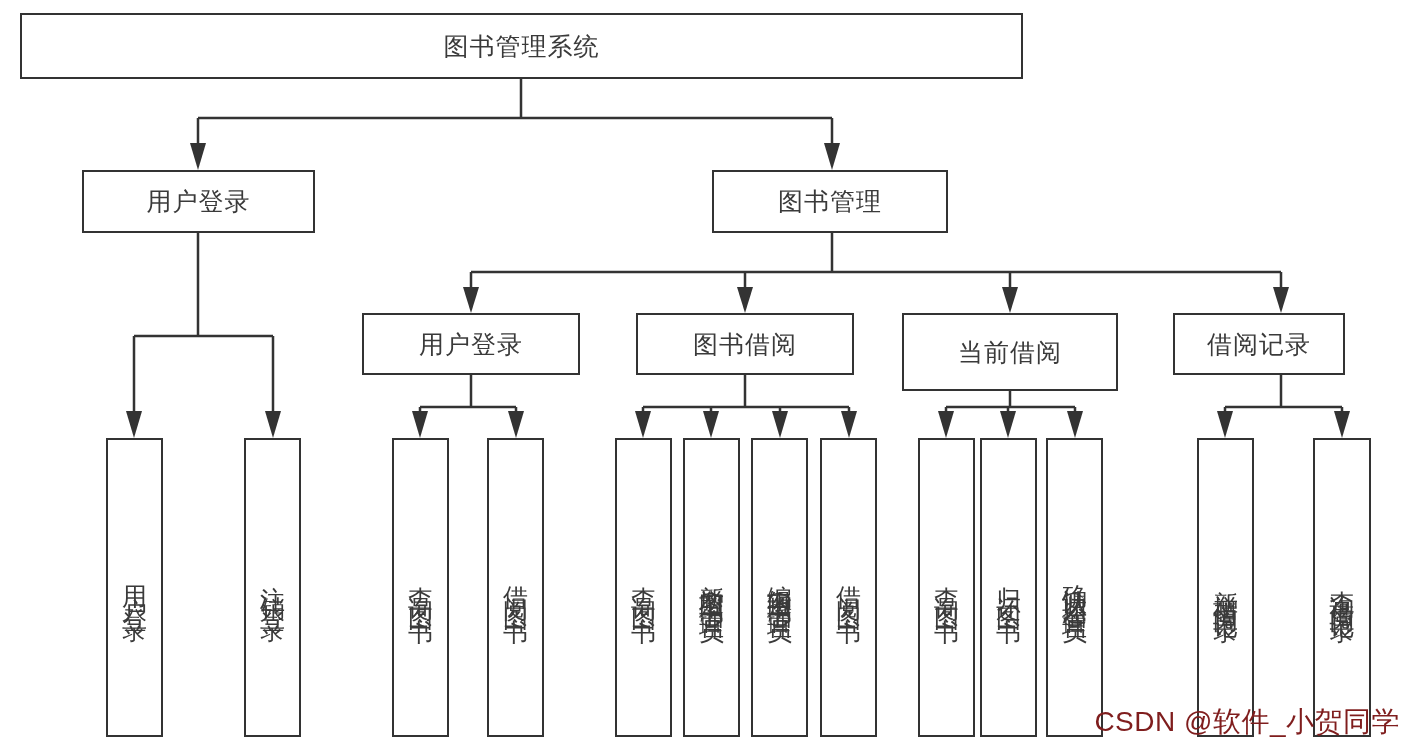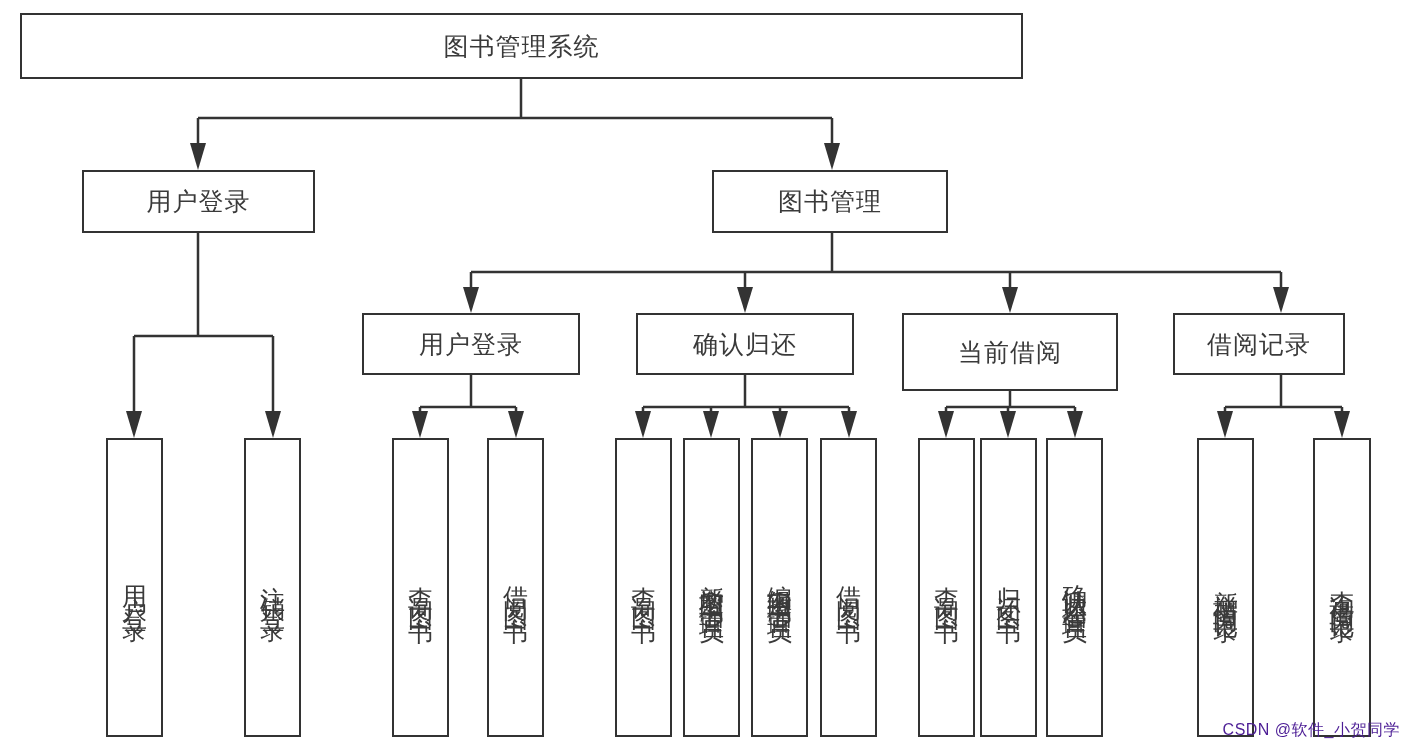--- a/index.html
+++ b/index.html
@@ -35,22 +35,22 @@
     font-size: 25px;
     line-height: 1;
   }
   .gap-wide  span { letter-spacing: 11px; }
   .gap-mid   span { letter-spacing: 6px; }
   .gap-tight span { letter-spacing: 5px; }
   .watermark {
     position: absolute;
     right: 5px;
     bottom: 6px;
-    font-size: 16px;
-    color: #4c1d95;
+    font-size: 28px;
+    color: #7f1d1d;
     letter-spacing: 0.5px;
     white-space: nowrap;
   }
 </style>
 </head>
 <body>
 
 <div class="canvas">
 
   <svg class="connectors" viewBox="0 0 1405 747" xmlns="http://www.w3.org/2000/svg">
@@ -85,21 +85,21 @@
       <polygon points="1334,411 1350,411 1342,438"></polygon>
     </g>
   </svg>
 
   <div class="box hbox" style="left:20px; top:13px; width:1003px; height:66px;">图书管理系统</div>
 
   <div class="box hbox" style="left:82px; top:170px; width:233px; height:63px;">用户登录</div>
   <div class="box hbox" style="left:712px; top:170px; width:236px; height:63px;">图书管理</div>
 
   <div class="box hbox" style="left:362px; top:313px; width:218px; height:62px;">用户登录</div>
-  <div class="box hbox" style="left:636px; top:313px; width:218px; height:62px;">确认归还</div>
+  <div class="box hbox" style="left:636px; top:313px; width:218px; height:62px;">图书借阅</div>
   <div class="box hbox" style="left:902px; top:313px; width:216px; height:78px;">当前借阅</div>
   <div class="box hbox" style="left:1173px; top:313px; width:172px; height:62px;">借阅记录</div>
 
   <div class="box vbox gap-wide" style="left:106px; top:438px; width:57px; height:299px;">
     <span>用户登录</span>
   </div>
   <div class="box vbox gap-wide" style="left:244px; top:438px; width:57px; height:299px;">
     <span>注销登录</span>
   </div>
 

